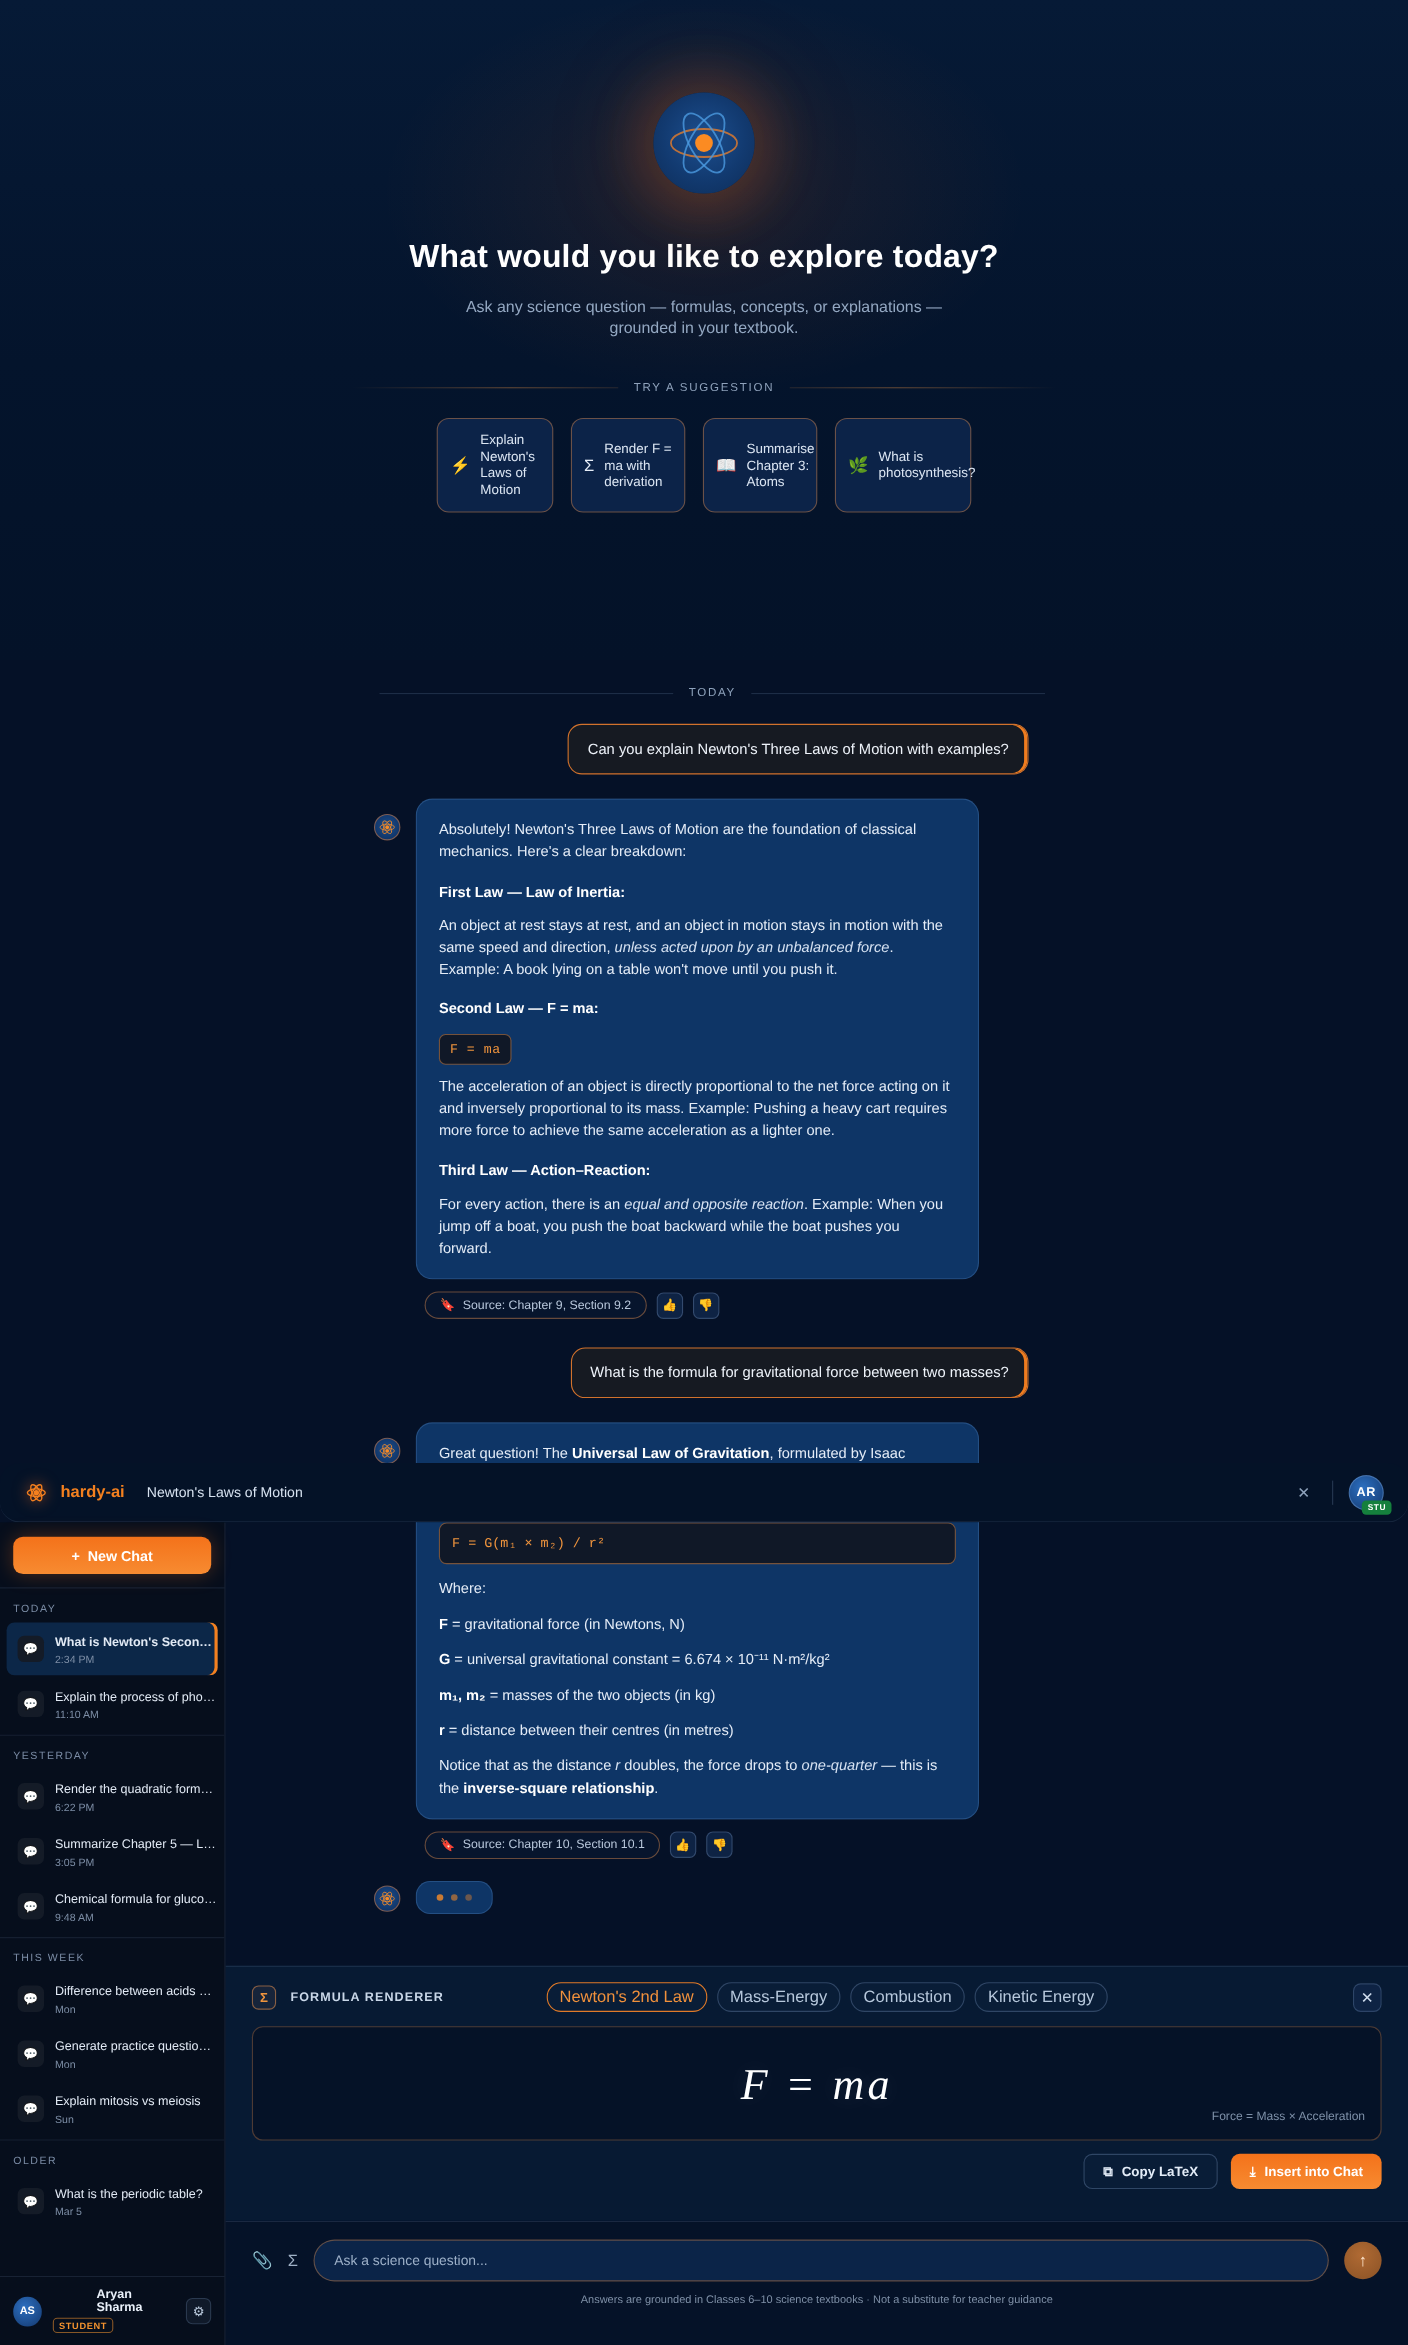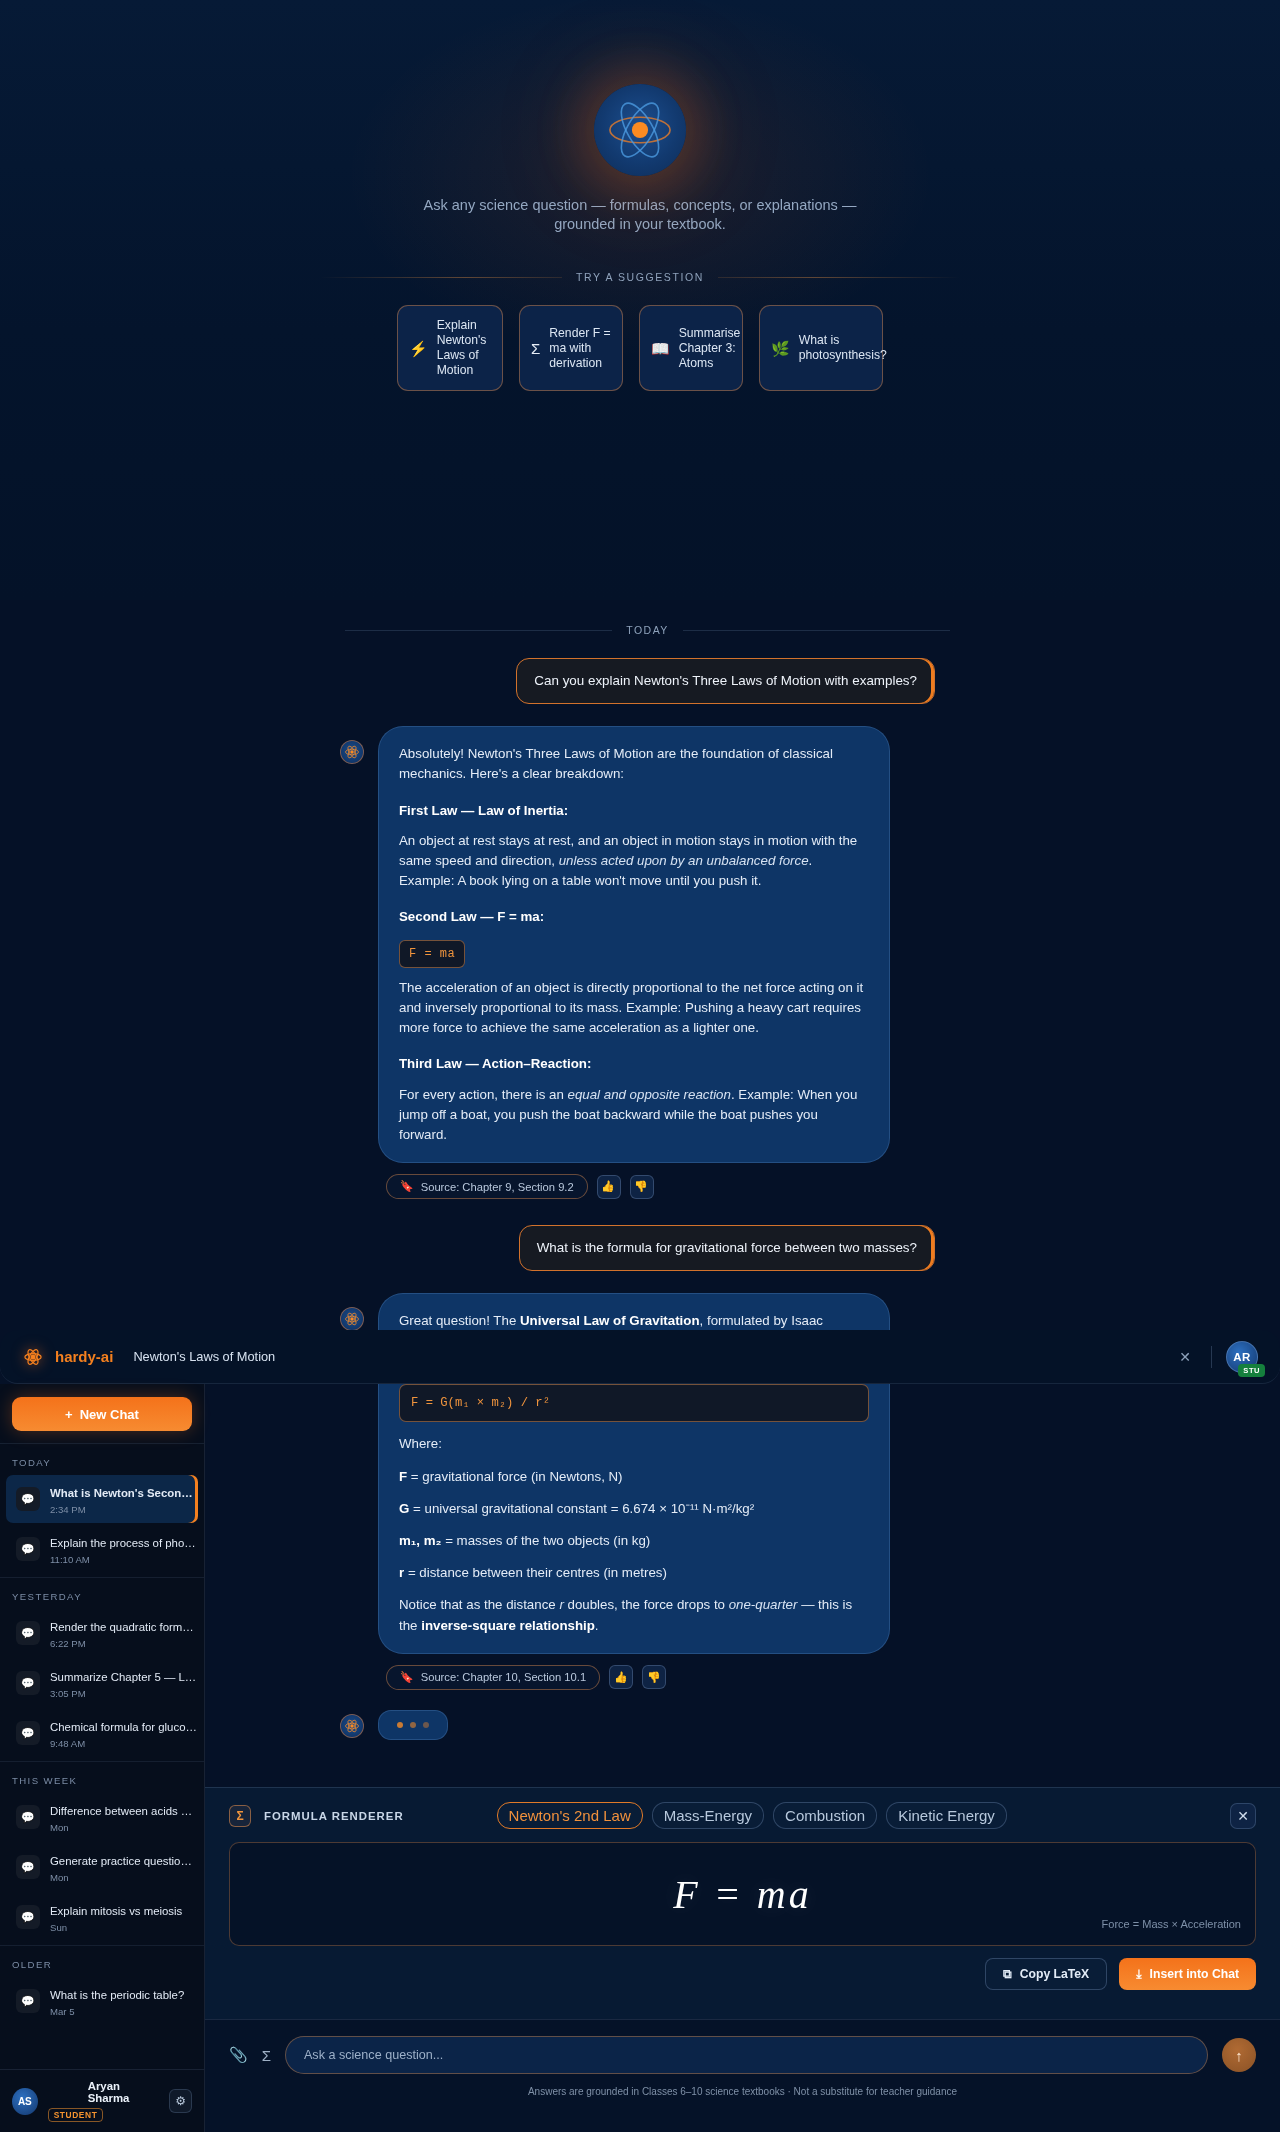--- a/index.html
+++ b/index.html
@@ -68,21 +68,21 @@
   .row.ai { display: flex; align-items: flex-start; gap: 14px; padding-left: 340px; padding-right: 390px; }
   .ai-avatar {
     flex: 0 0 auto; width: 24px; height: 24px; border-radius: 50%; margin-top: 14px;
     background: radial-gradient(circle at 50% 45%, #1c4d8b 0%, #123a70 60%, #0d2c57 100%);
     border: 1px solid rgba(255,140,60,.45);
     display: flex; align-items: center; justify-content: center;
   }
   .ai-avatar svg { width: 16px; height: 16px; }
   .bubble-ai {
     flex: 1; background: #0e3566; border: 1px solid rgba(90,140,200,.30);
-    border-radius: 25px; padding: 17px 20px; font-size: 13.3px; line-height: 1.52; color: #e4ecf7;
+    border-radius: 15px; padding: 17px 20px; font-size: 13.3px; line-height: 1.52; color: #e4ecf7;
   }
   .bubble-ai p { margin: 0 0 12px 0; }
   .bubble-ai p:last-child { margin-bottom: 0; }
   .bubble-ai .hd { font-weight: 700; color: #ffffff; margin: 16px 0 10px 0; font-size: 13.3px; }
   .bubble-ai em { font-style: italic; color: #d6e2f2; }
   .bubble-ai b { font-weight: 700; color: #ffffff; margin-top: 16px; }
   .code-chip {
     display: inline-block; background: #101827; border: 1px solid rgba(186,121,72,.6);
     border-radius: 6px; padding: 4px 9px; margin: 2px 0 10px 0;
     font-family: "Liberation Mono", monospace; font-size: 12px; color: #f0943d; letter-spacing: .5px;
@@ -258,20 +258,21 @@
 
   <div class="hero">
     <div class="atom-badge">
       <svg viewBox="0 0 64 64">
         <ellipse cx="32" cy="32" rx="26" ry="11" fill="none" stroke="#d9792f" stroke-width="1.4" opacity=".85"></ellipse>
         <ellipse cx="32" cy="32" rx="26" ry="11" fill="none" stroke="#4b9ae0" stroke-width="1.4" opacity=".8" transform="rotate(60 32 32)"></ellipse>
         <ellipse cx="32" cy="32" rx="26" ry="11" fill="none" stroke="#4b9ae0" stroke-width="1.4" opacity=".8" transform="rotate(120 32 32)"></ellipse>
         <circle cx="32" cy="32" r="7" fill="#fb8b22"></circle>
       </svg>
     </div>
+    <div class="hero-title">What would you like to explore today?</div>
     <div class="hero-sub">
       <span>Ask any science question — formulas, concepts, or explanations —</span><br>
       <span>grounded in your textbook.</span>
     </div>
 
     <div class="try-row">
       <div class="rule"></div>
       <div class="try-label">TRY A SUGGESTION</div>
       <div class="rule r2"></div>
     </div>

